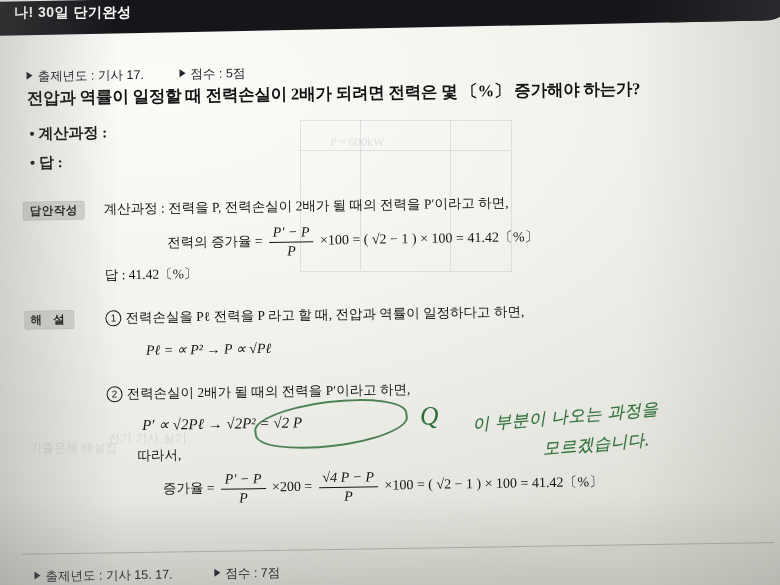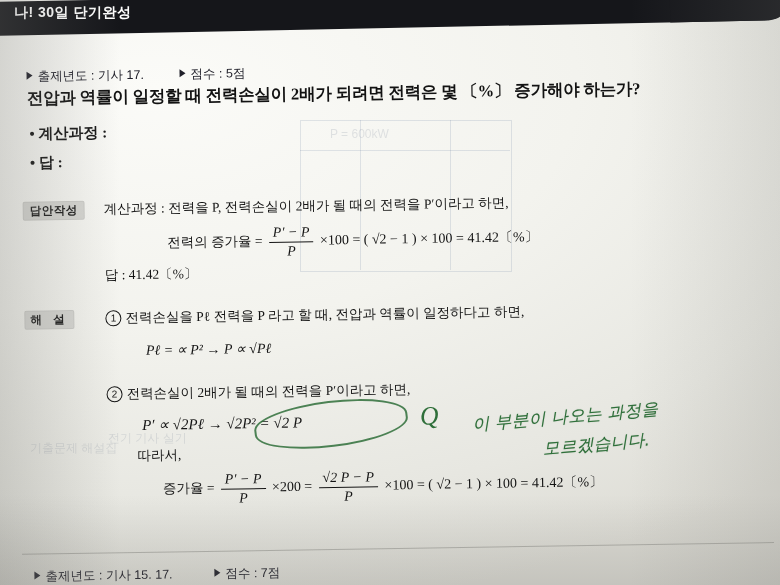--- a/index.html
+++ b/index.html
@@ -130,21 +130,21 @@
 </style>
 </head>
 <body>
 
 <div class="page">
 
   <div class="ghost-box" style="left:300px;top:120px;width:210px;height:150px;"></div>
   <div class="ghost-line" style="left:300px;top:150px;width:210px;height:1px;"></div>
   <div class="ghost-line" style="left:360px;top:120px;width:1px;height:150px;"></div>
   <div class="ghost-line" style="left:450px;top:120px;width:1px;height:150px;"></div>
-  <div class="ghost" style="left:330px;top:127px;">P = 600kW</div>
+  <div class="ghost" style="left:330px;top:135px;font-family:Liberation Serif, serif;">P = 600kW</div>
   <div class="ghost" style="left:108px;top:430px;">전기 기사 실기</div>
   <div class="ghost" style="left:30px;top:440px;">기출문제 해설집</div>
 
   <div class="header-band">
     <div class="cap"></div>
   </div>
   <div class="header-text">나! 30일 단기완성</div>
 
   <div class="content">
 
@@ -195,21 +195,21 @@
     <div class="body-line" style="left:135px;top:443px;">따라서,</div>
 
     <div class="body-line" style="left:160px;top:468px;">
       <span>증가율 =</span>
       <span class="frac math">
         <span class="num">P′ − P</span>
         <span class="den">P</span>
       </span>
       <span class="math up">×200 =</span>
       <span class="frac math">
-        <span class="num">√2 P − P</span>
+        <span class="num">√4 P − P</span>
         <span class="den">P</span>
       </span>
       <span class="math up">×100 = ( √2 − 1 ) × 100 = 41.42〔%〕</span>
     </div>
 
     <div class="hand-circle" style="left:252px;top:400px;width:150px;height:42px;"></div>
     <div class="hand-q" style="left:418px;top:402px;">Q</div>
     <div class="hand" style="left:470px;top:408px;">이 부분이  나오는 과정을</div>
     <div class="hand" style="left:540px;top:436px;">모르겠습니다.</div>
 

